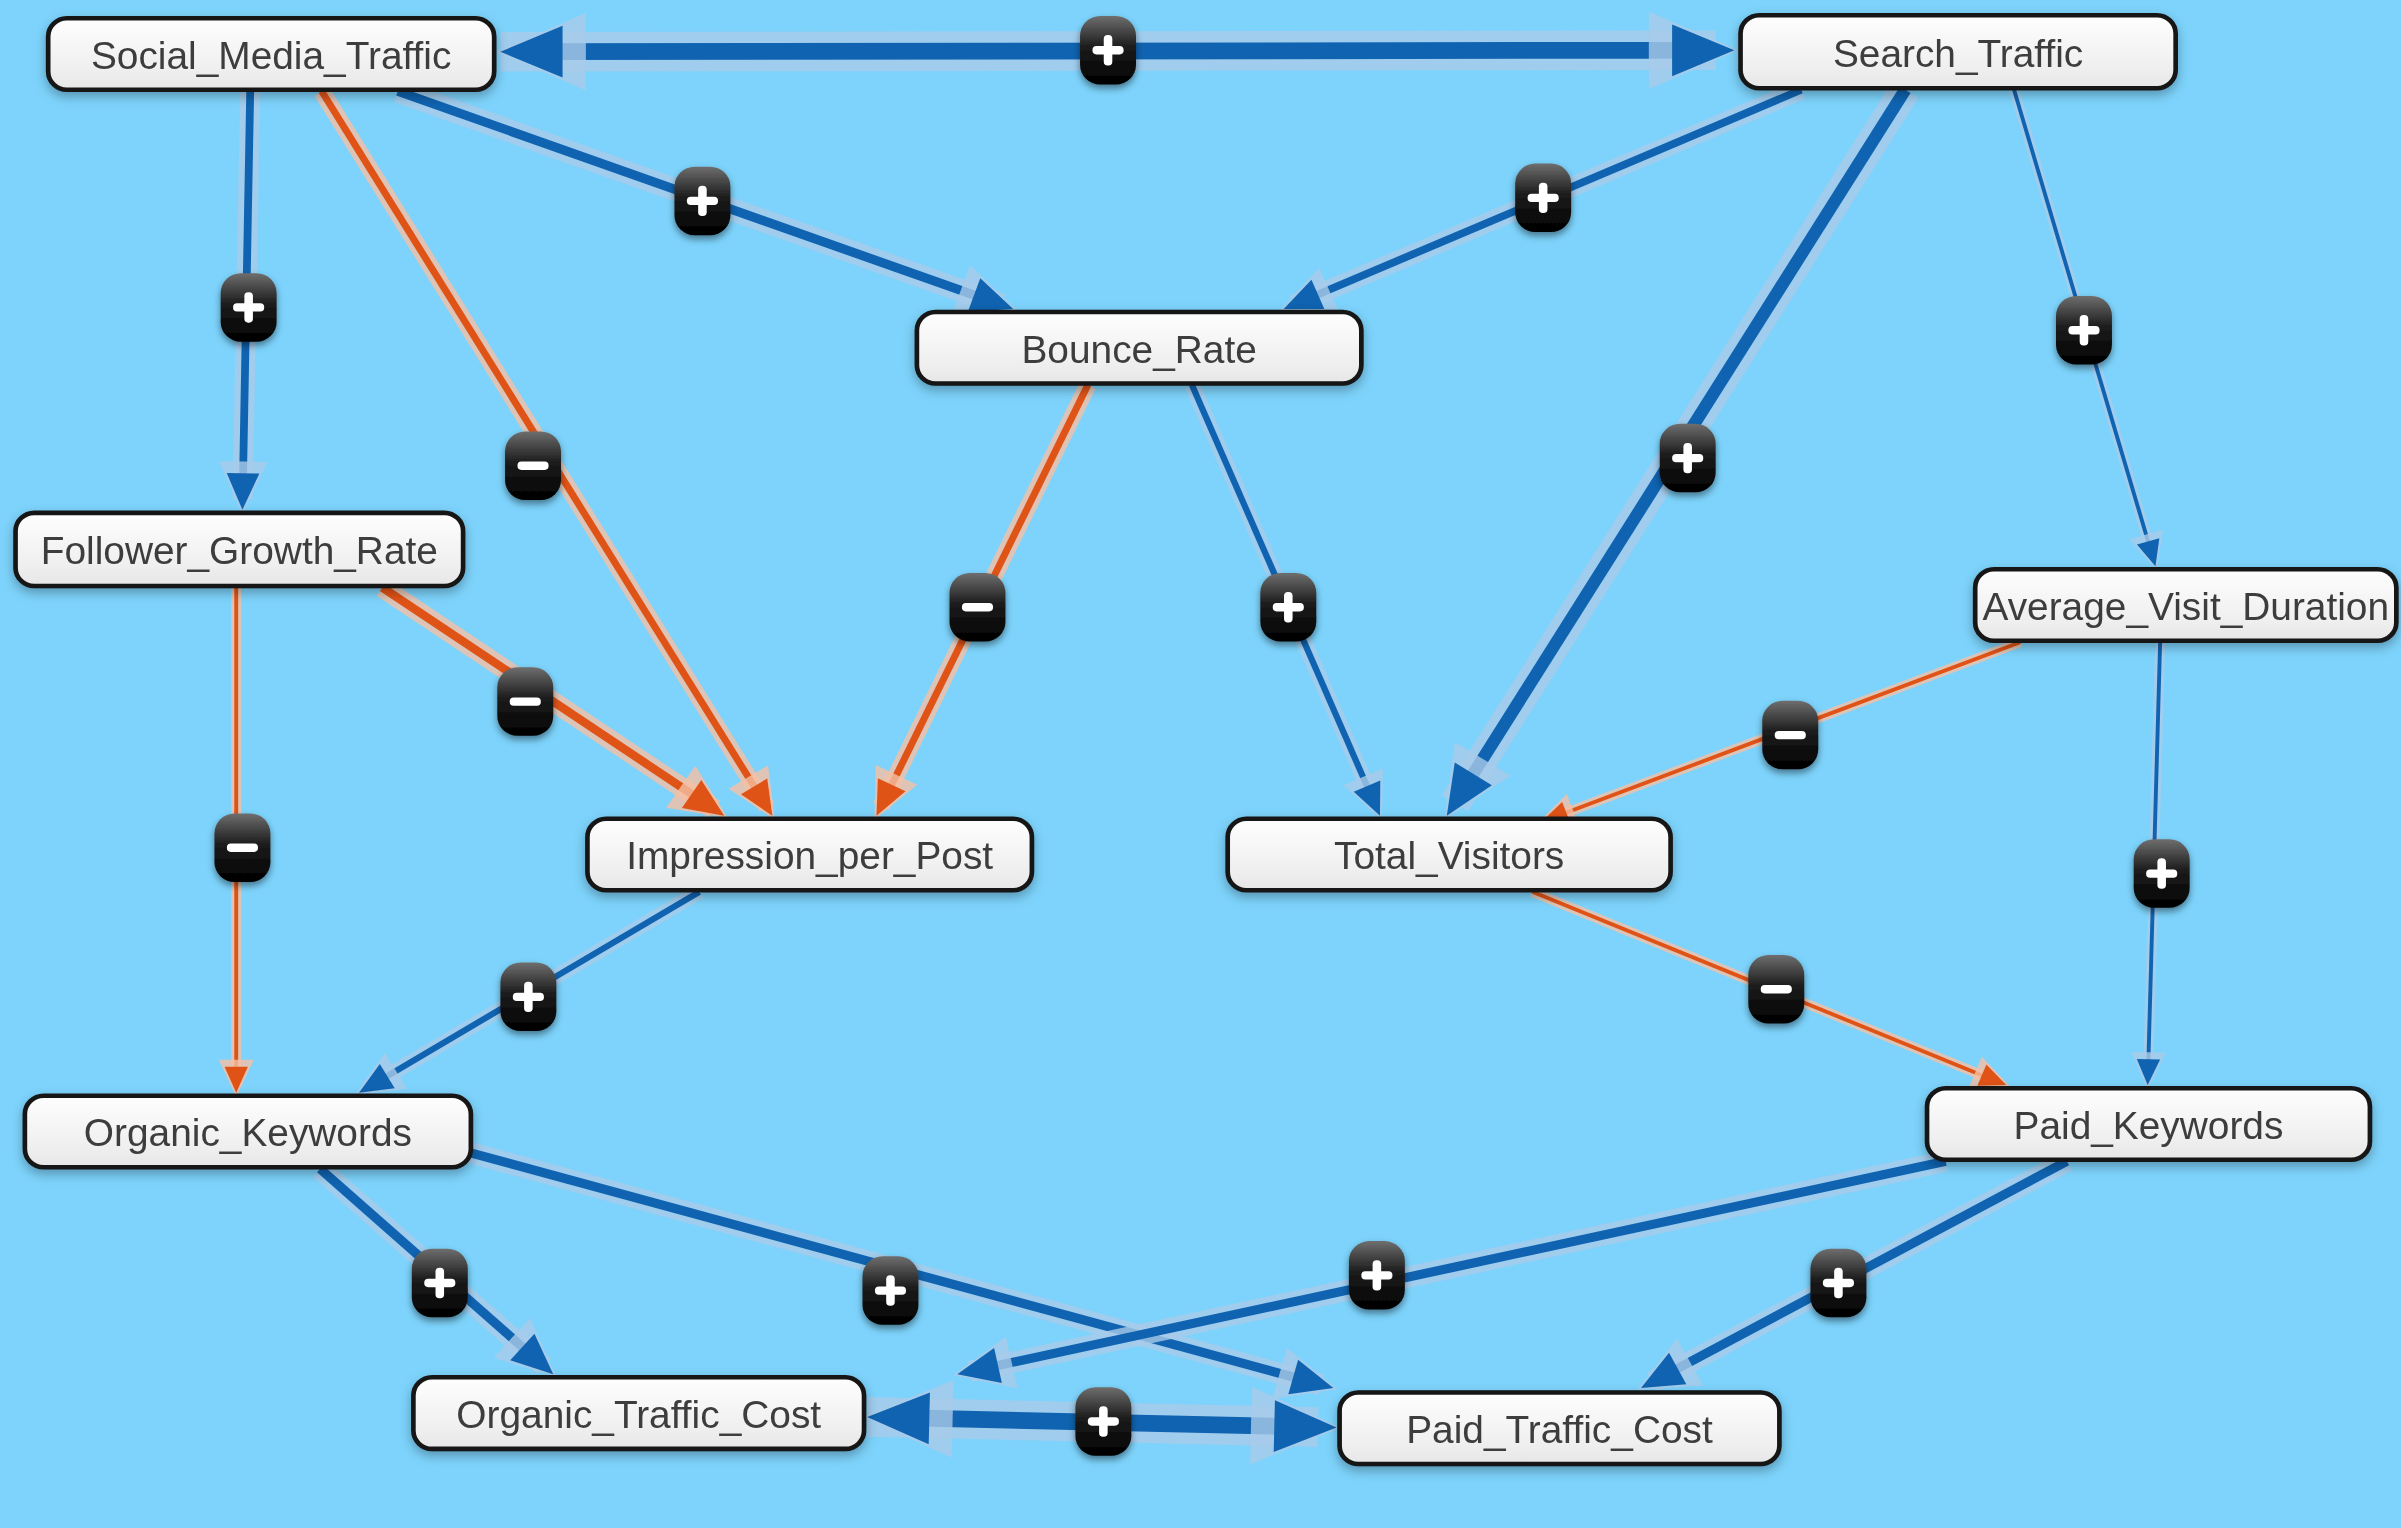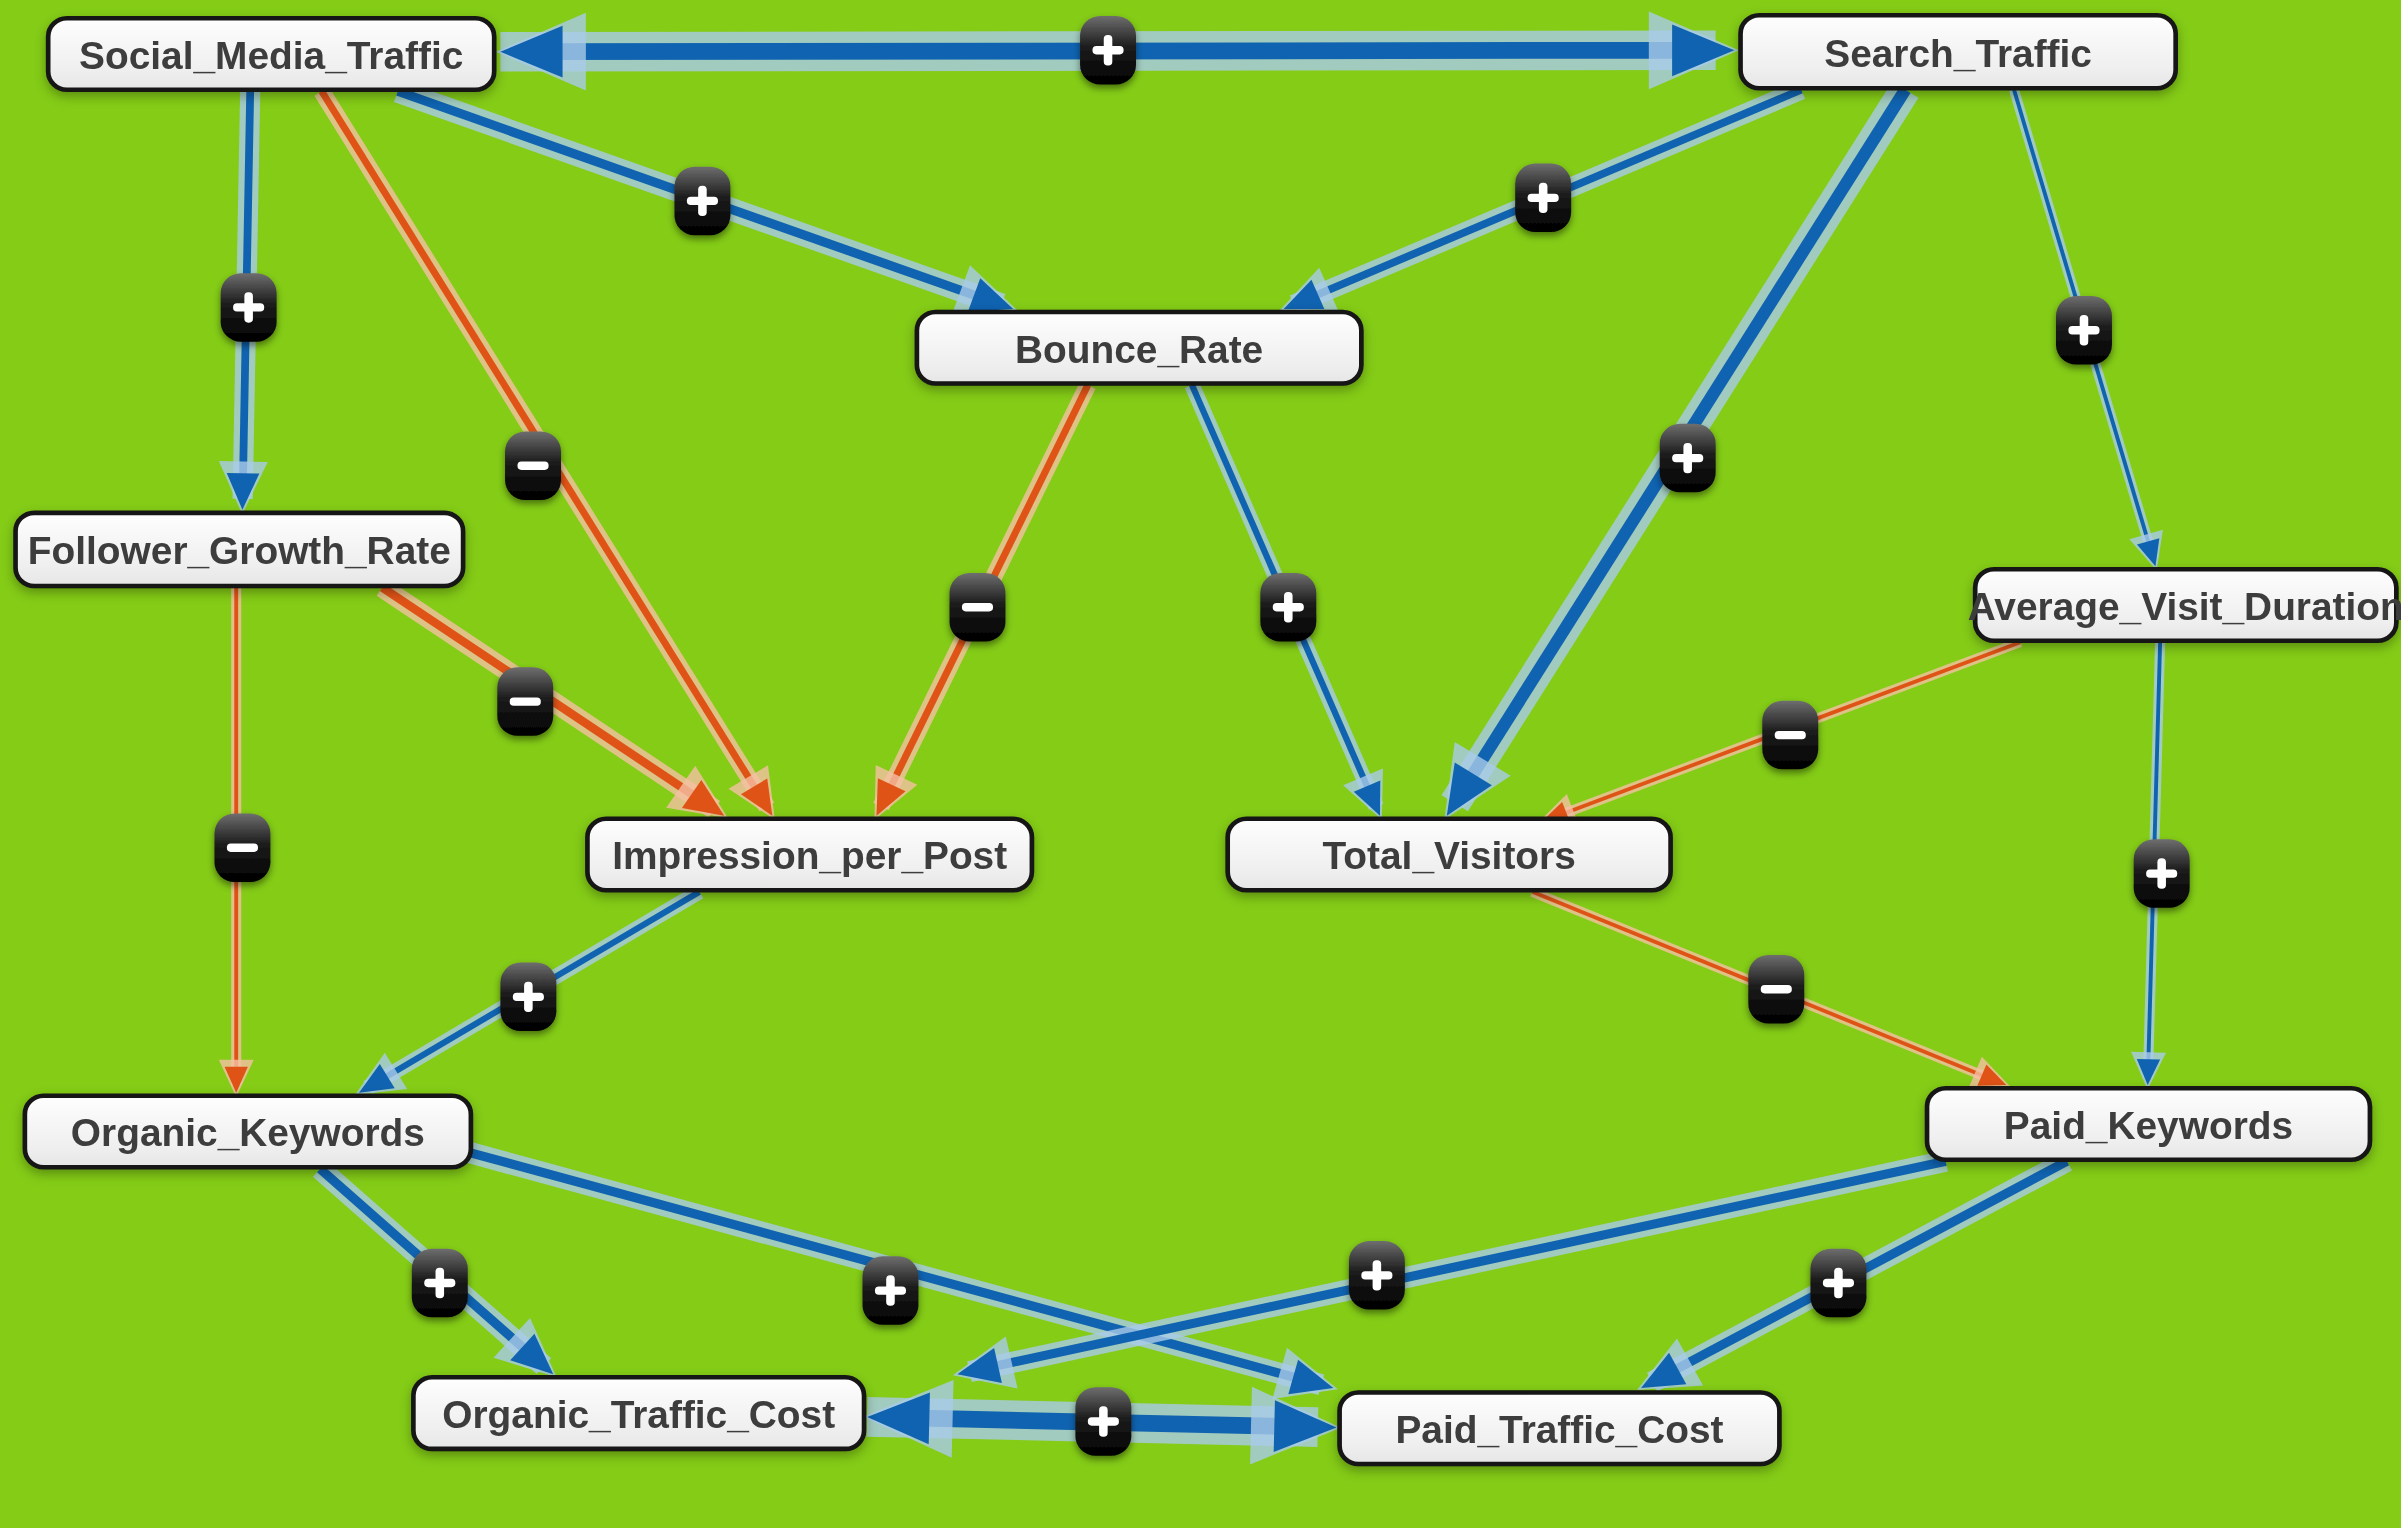--- a/index.html
+++ b/index.html
@@ -7,22 +7,21 @@
     padding: 0;
     background: #ffffff;
     width: 100%;
     height: 100%;
     overflow: hidden;
     font-family: "Liberation Sans", sans-serif;
   }
   .stage {
     position: fixed;
     inset: 0;
-    background: #84cc16;
-    font-weight: bold;
+    background: #7dd3fc;
   }
   .stage svg {
     width: 100%;
     height: 100%;
     display: block;
   }
   .node-label {
     font-family: "Liberation Sans", sans-serif;
     fill: #3d3d3d;
   }

